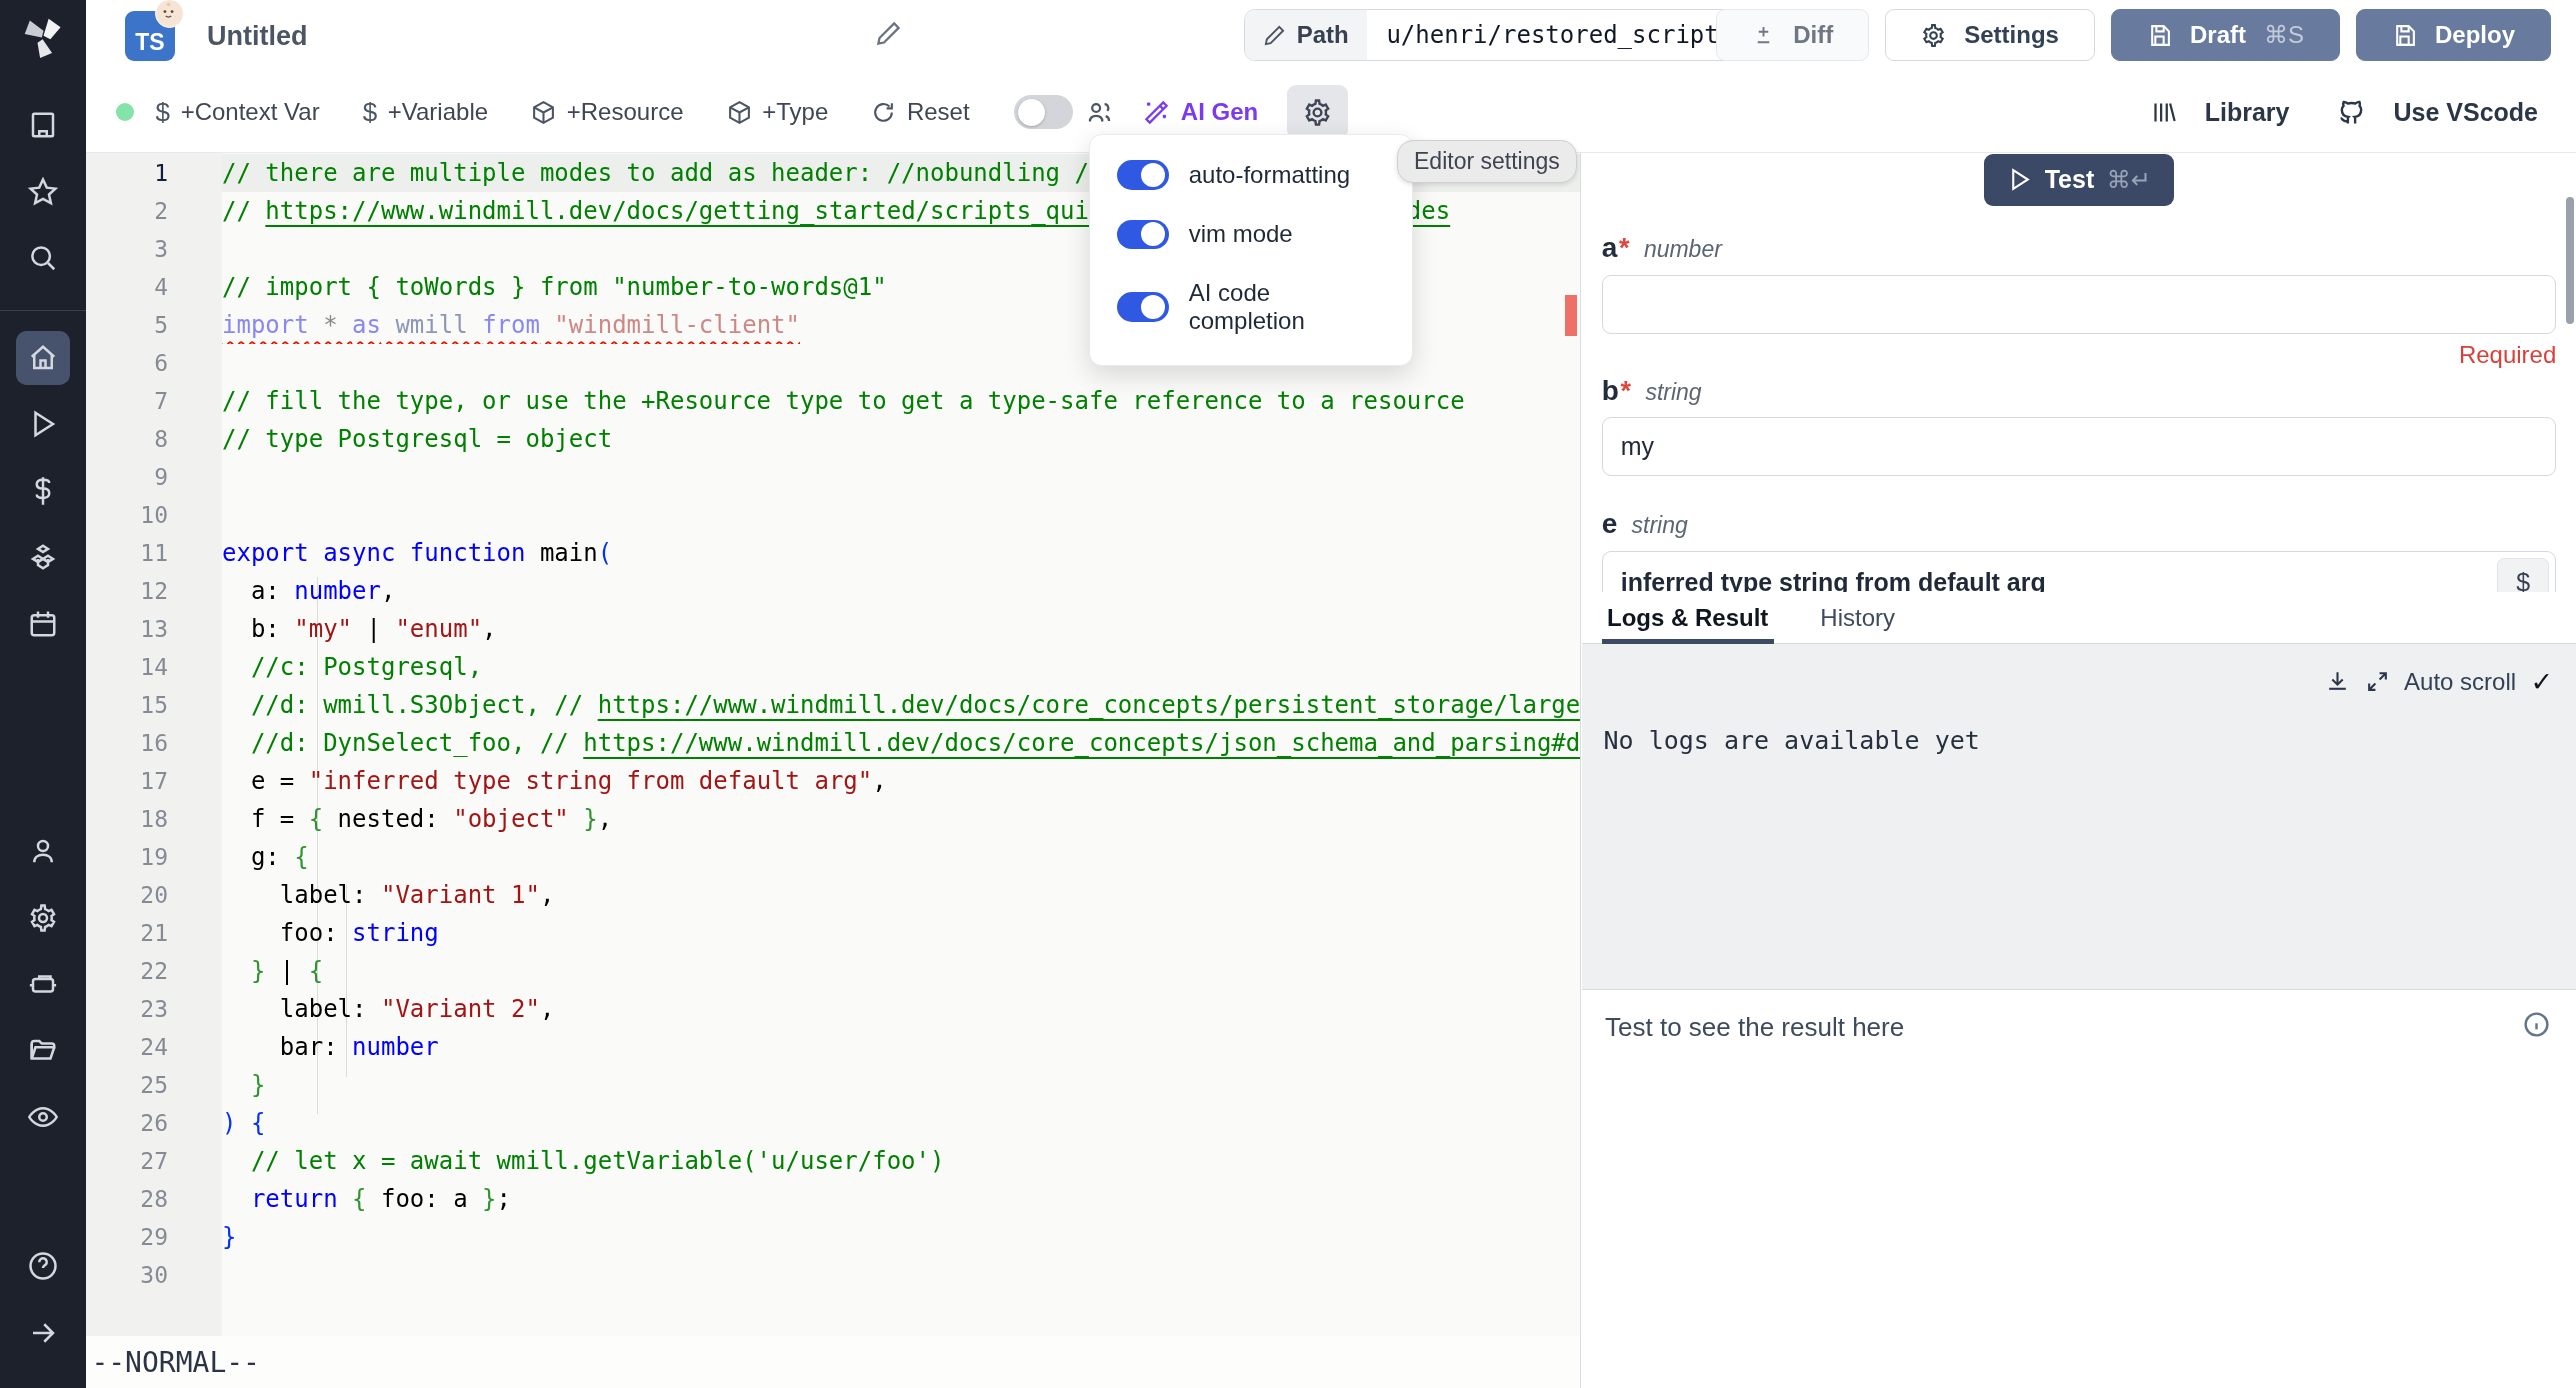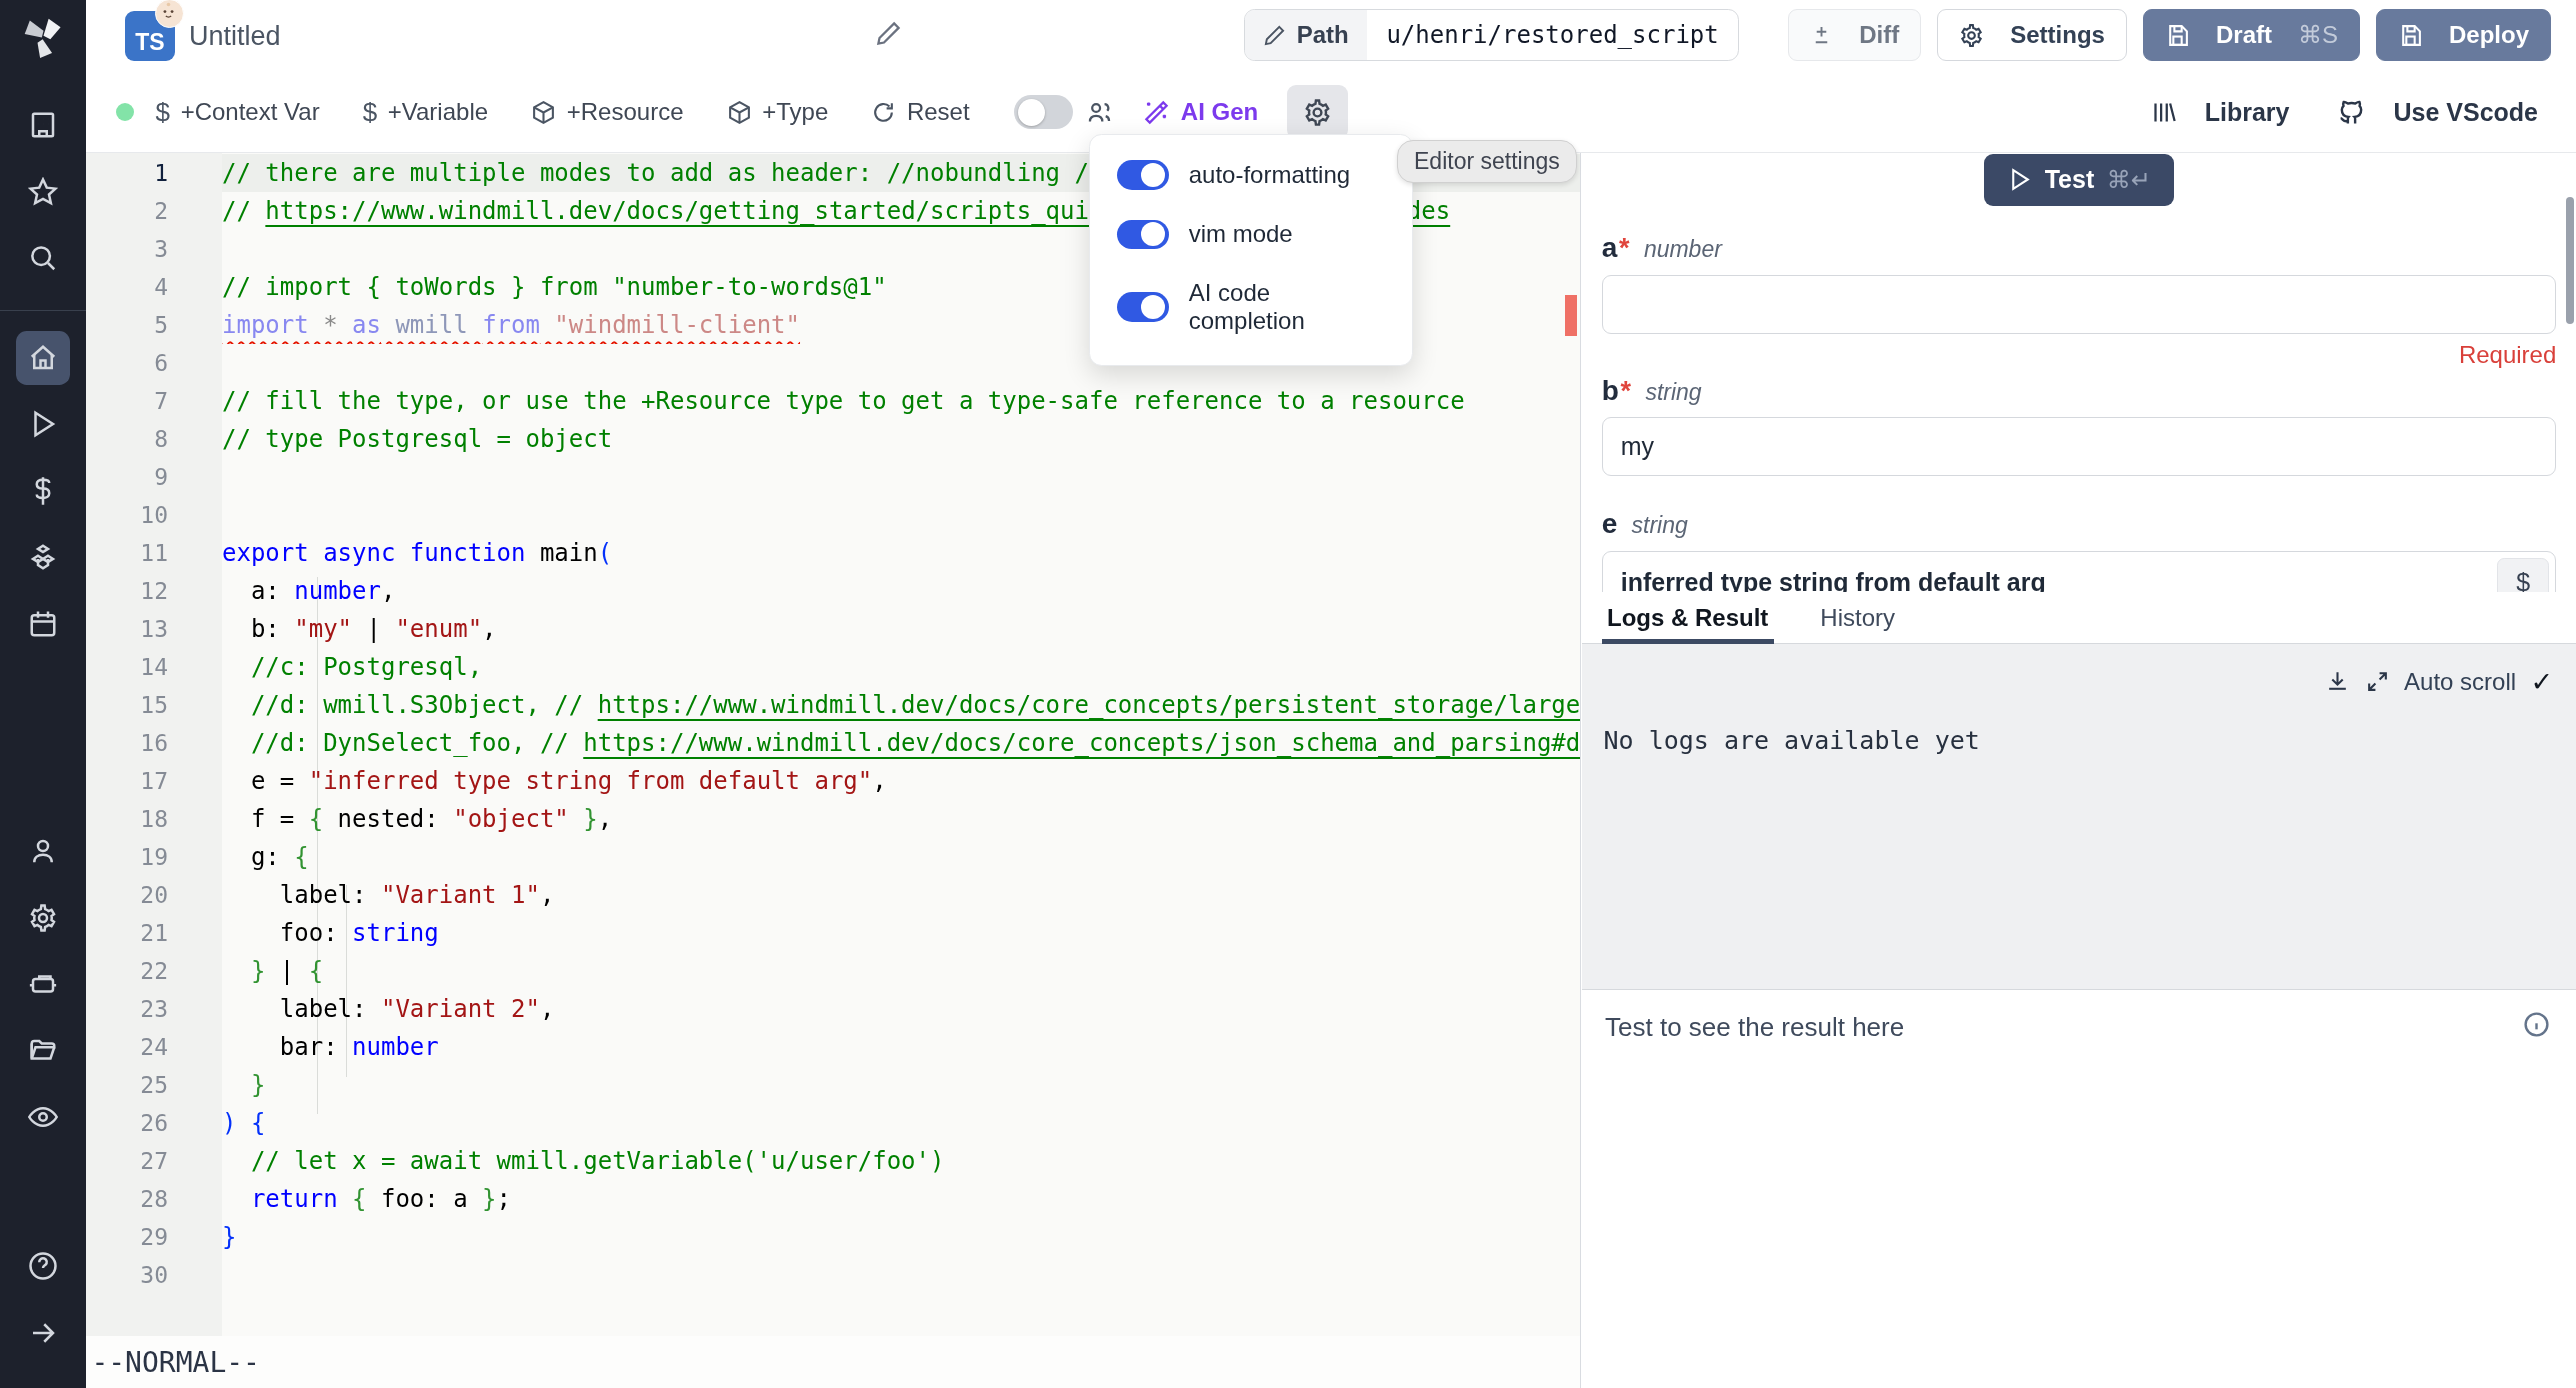--- a/index.html
+++ b/index.html
@@ -20,31 +20,31 @@
   .side-bottom { margin-top:auto; margin-bottom:16px; display:flex; flex-direction:column; align-items:center; }
 
   
   .header { position:absolute; left:86px; top:0; right:0; height:72px; background:#fff;
     display:flex; align-items:center; }
   .ts-badge { position:relative; width:50px; height:50px; margin-left:39px; background:#3b74c8;
     border-radius:9px; color:#fff; font-weight:bold; font-size:23px;
     display:flex; align-items:flex-end; justify-content:center; padding-bottom:5.4px; }
   .emoji-badge { position:absolute; right:-9px; top:-12.5px; width:29px; height:29px; border-radius:50%;
     background:#f6e4d4; border:1.8px solid #fff; }
-  .title { font-size:27px; font-weight:400; color:#4b5563; margin-left:14px; }
+  .title { font-size:27px; font-weight:700; color:#4b5563; margin-left:32px; }
   .pencil-btn { position:absolute; left:789px; top:19.7px; color:#6b7280; }
   .path-group { position:absolute; left:1158px; top:9px; height:52px; display:flex; align-items:stretch;
     border:1.8px solid #d7dade; border-radius:10.7px; overflow:hidden; background:#fff; }
   .path-left { display:flex; align-items:center; gap:10.7px; background:#f3f4f6; padding:0 18px;
     color:#374151; font-weight:600; font-size:24px; }
   .path-value { display:flex; align-items:center; padding:0 19.7px;
     font-family:"DejaVu Sans Mono", monospace; font-size:24px; color:#111827; }
   .hdr-right { position:absolute; right:25px; top:9px; display:flex; gap:16px; }
-  .btn { height:52px; border-radius:9px; display:flex; align-items:center; gap:26px;
-    font-size:24px; font-weight:600; padding:0 21px; }
+  .btn { height:52px; border-radius:9px; display:flex; align-items:center; gap:18px;
+    font-size:24px; font-weight:600; padding:0 35px; }
   .btn-ghost { background:#f9fafb; border:1.8px solid #e6e8eb; color:#6f7784; }
   .btn-white { background:#fff; border:1.8px solid #d5d8dd; color:#334155; }
   .btn-slate { background:#687a9d; border:1.8px solid #687a9d; color:#fff; }
   .btn-slate .shortcut { color:#c3cbda; font-weight:500; }
 
   
   .toolbar { position:absolute; left:86px; top:72px; right:0; height:81px; background:#fff;
     border-bottom:1.8px solid #e7e9ec; display:flex; align-items:center; z-index:20; }
   .status-dot { width:18px; height:18px; border-radius:50%; background:#83e3a8; margin-left:30px; }
   .tool-item { display:flex; align-items:center; gap:10.7px; color:#3f4754; font-size:24px; font-weight:500;

